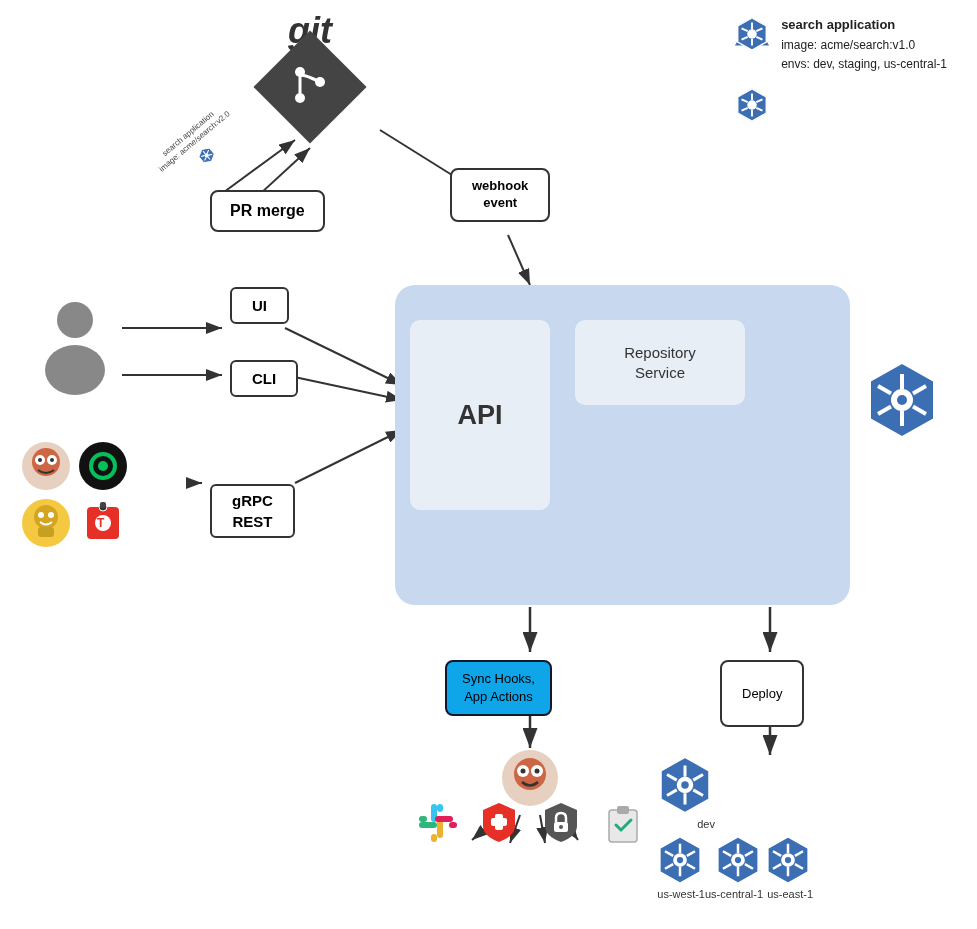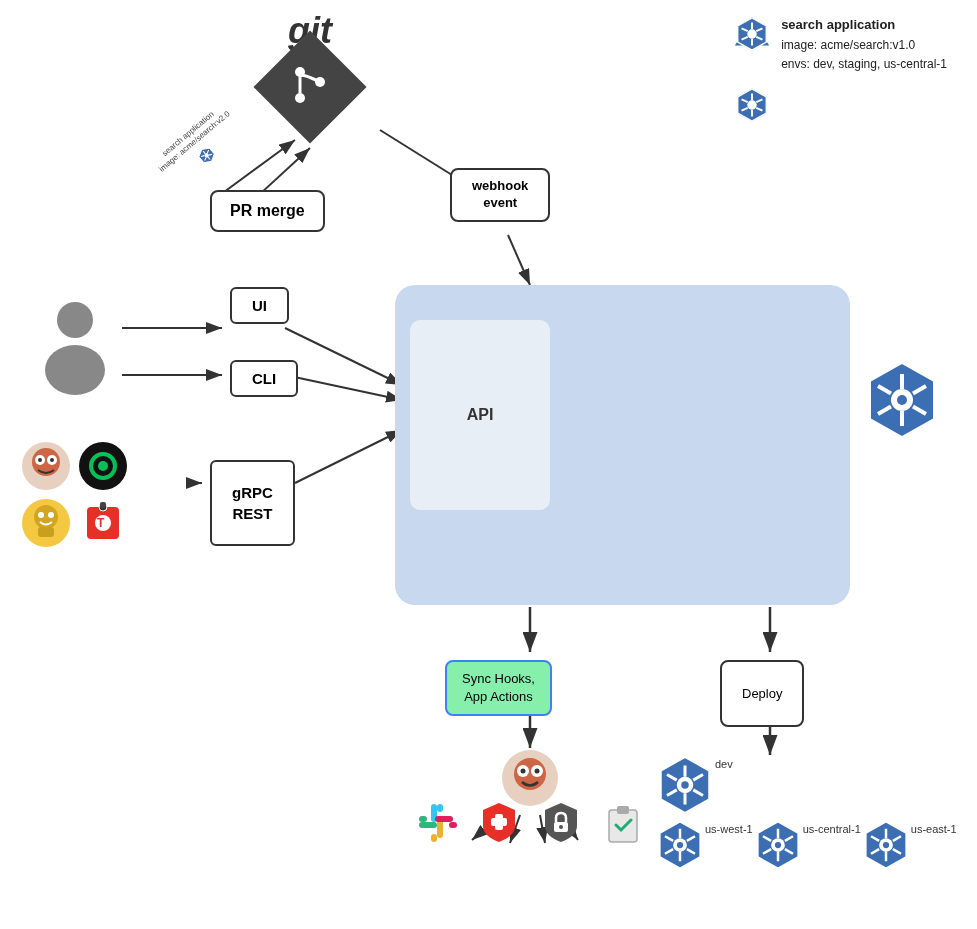--- a/index.html
+++ b/index.html
@@ -120,21 +120,21 @@
       left: 410px;
       width: 140px;
       height: 190px;
       background: #e8eef5;
       border-radius: 10px;
       display: flex;
       align-items: center;
       justify-content: center;
     }
     .api-label {
-      font-size: 16px;
+      font-size: 27px;
       font-weight: bold;
       color: #333;
     }
 
     
     .repo-service-box {
       position: absolute;
       top: 320px;
       left: 575px;
       width: 170px;
@@ -195,23 +195,23 @@
     }
     .ui-box {
       top: 287px;
       left: 230px;
     }
     .cli-box {
       top: 360px;
       left: 230px;
     }
     .grpc-box {
-      top: 460px;
+      top: 484px;
       left: 210px;
-      padding: 20px 20px;
+      padding: 4px 20px;
       line-height: 1.4;
     }
 
     
     .bot-icons {
       position: absolute;
       top: 440px;
       left: 20px;
       display: flex;
       flex-direction: column;
@@ -230,22 +230,22 @@
       width: 977px;
       height: 929px;
       pointer-events: none;
     }
 
     
     .sync-hooks-box {
       position: absolute;
       top: 660px;
       left: 445px;
-      background: #86efac;
-      border: 2px solid #3b82f6;
+      background: #0ea5e9;
+      border: 2px solid #0f172a;
       border-radius: 8px;
       padding: 8px 15px;
       font-size: 13px;
       text-align: center;
       line-height: 1.4;
     }
 
     .deploy-box {
       position: absolute;
       top: 660px;
@@ -270,22 +270,22 @@
 
     .k8s-bottom-label {
       font-size: 11px;
       text-align: center;
       color: #333;
       margin-top: 3px;
     }
 
     .k8s-item {
       display: flex;
-      flex-direction: row;
-      align-items: flex-start;
+      flex-direction: column;
+      align-items: flex-end;
     }
 
     
     .diagonal-label {
       position: absolute;
       top: 125px;
       left: 155px;
       transform: rotate(-40deg);
       font-size: 8px;
       color: #444;
@@ -489,20 +489,23 @@
       </svg>
     </div>
   </div>
 
   <div class="argo-system-box"></div>
 
   <div class="api-box">
     <div class="api-label">API</div>
   </div>
 
+  <div class="repo-service-box">
+    <div class="box-label">Repository<br>Service</div>
+  </div>
 
 
   <div class="k8s-large">
     <svg width="80" height="80" viewBox="0 0 80 80">
       <polygon points="40,3 72,21 72,59 40,77 8,59 8,21" fill="#3c6eb4"></polygon>
       <polygon points="40,3 72,21 72,59 40,77 8,59 8,21" fill="none" stroke="white" stroke-width="2"></polygon>
       <circle cx="40" cy="40" r="11" fill="white"></circle>
       <circle cx="40" cy="40" r="5" fill="#3c6eb4"></circle>
       <line x1="40" y1="14" x2="40" y2="29" stroke="white" stroke-width="4"></line>
       <line x1="40" y1="51" x2="40" y2="66" stroke="white" stroke-width="4"></line>

